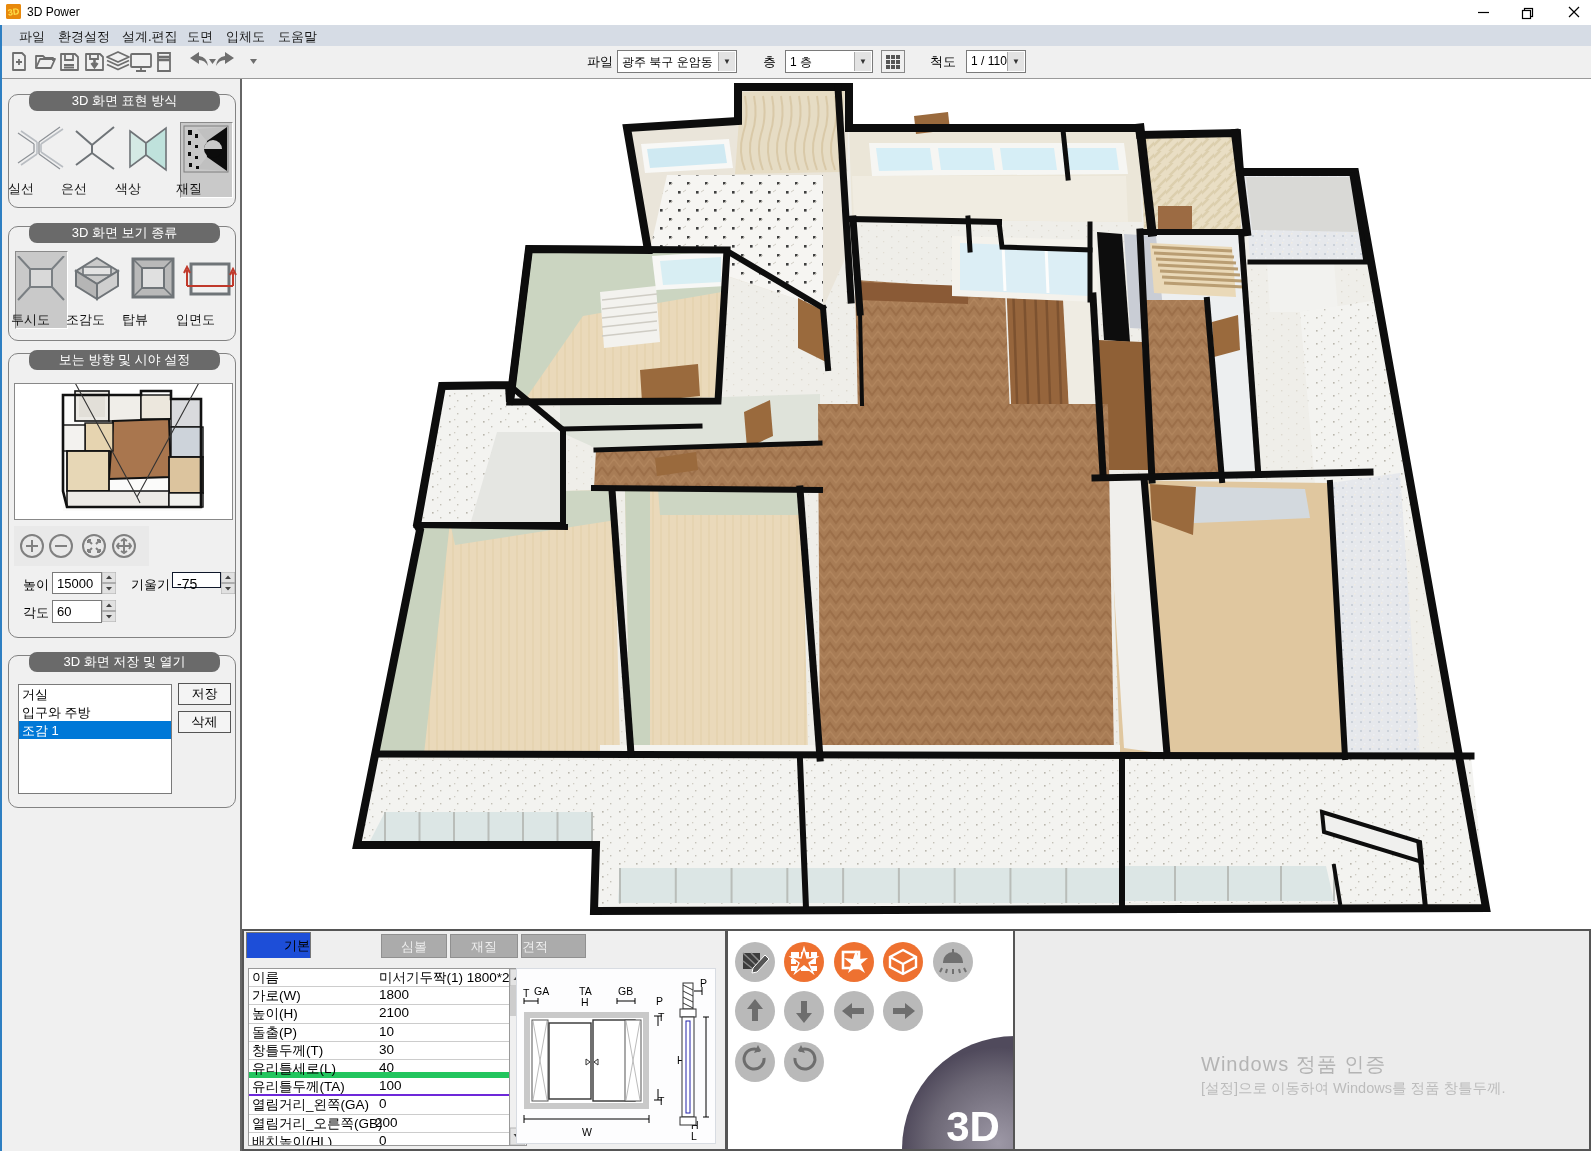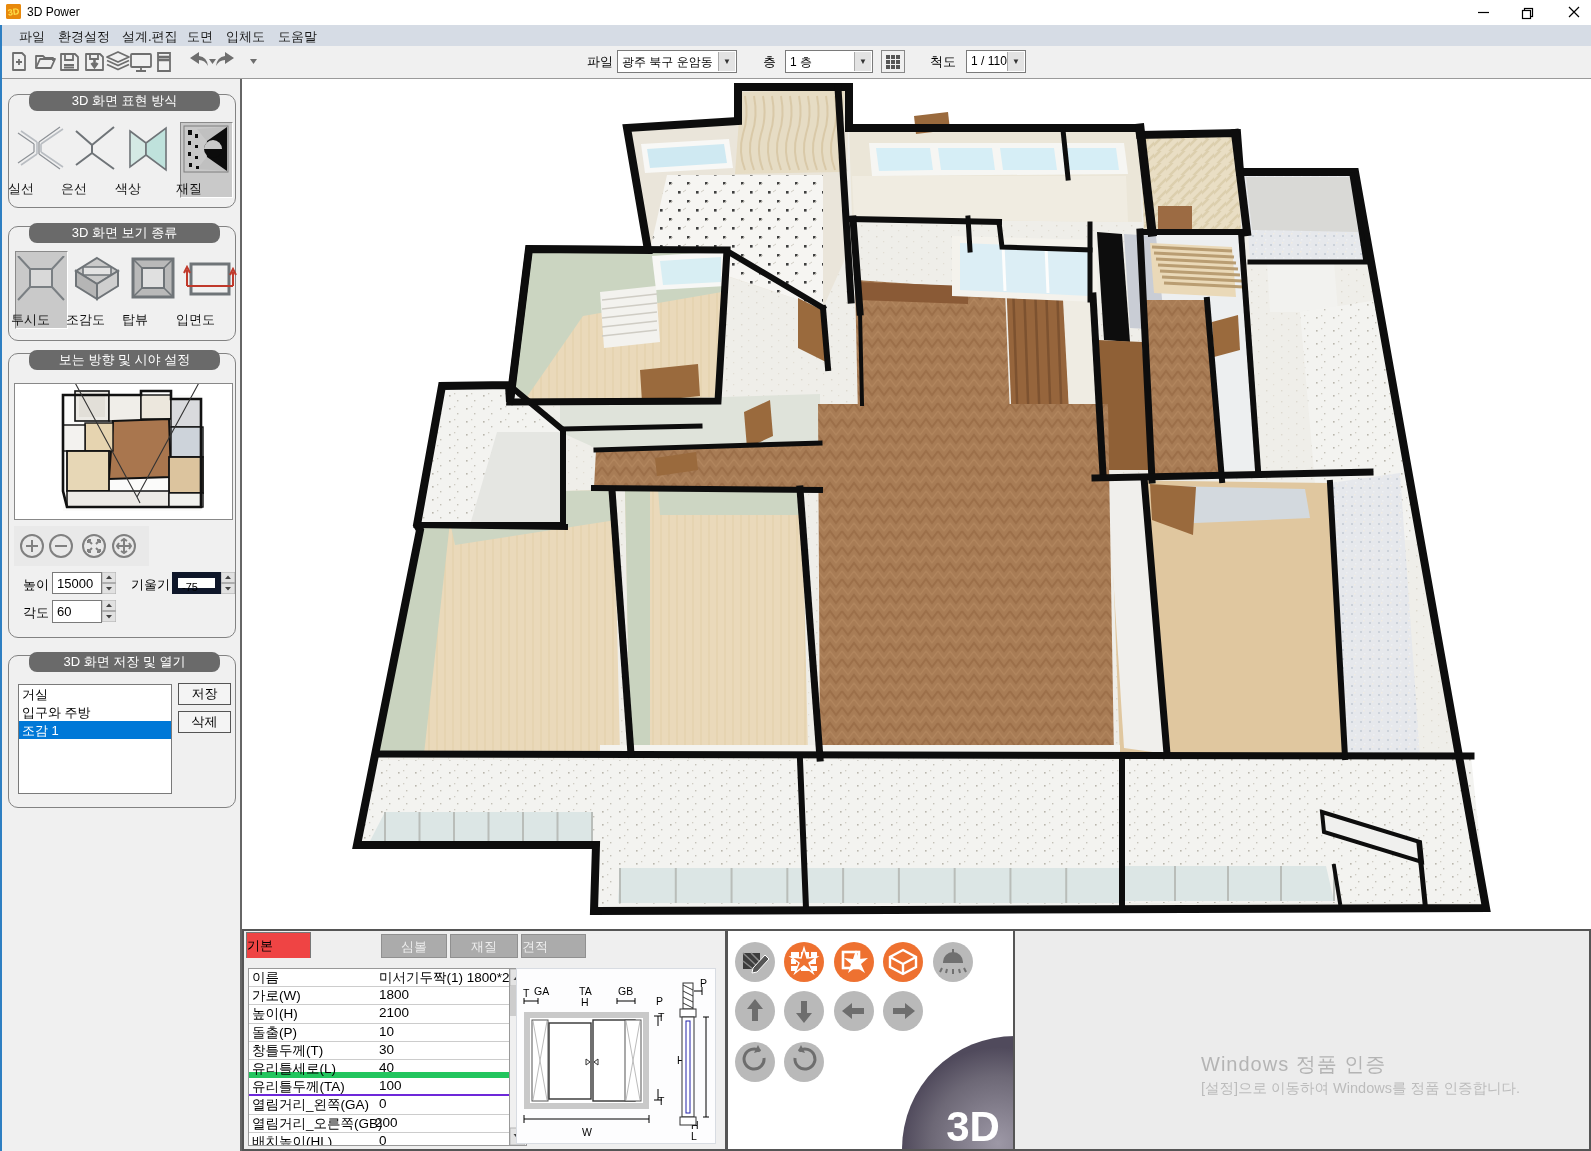--- a/index.html
+++ b/index.html
@@ -235,21 +235,21 @@
     </g>
   </svg>
   <div class="abs" style="left:14px;top:222px;font-size:13px">높이</div>
   <div class="abs" style="left:43px;top:218px;width:50px;height:22px;background:#fff;border:1px solid #7a7a7a;font-size:13px;padding:3px 0 0 4px">15000</div>
   <svg class="abs" style="left:93px;top:218px" width="14" height="22">
         <rect x="0" y="0" width="14" height="10.5" fill="#e1e1e1" stroke="#adadad" stroke-width="1"></rect>
         <rect x="0" y="11.5" width="14" height="10.5" fill="#e1e1e1" stroke="#adadad" stroke-width="1"></rect>
         <path d="M4 7 L7 3.5 L10 7 Z M4 15 L10 15 L7 18.5 Z" fill="#444"></path>
       </svg>
   <div class="abs" style="left:122px;top:222px;font-size:13px">기울기</div>
-  <div class="abs" style="left:163px;top:218px;width:49px;height:22px;background:#fff;border:6px solid #0f172a;font-size:11px;padding:3px 0 0 4px">-75</div>
+  <div class="abs" style="left:163px;top:218px;width:49px;height:16px;background:#fff;border:1px solid #0f172a;font-size:14px;padding:3px 0 0 4px">-75</div>
   <svg class="abs" style="left:212px;top:218px" width="14" height="22">
         <rect x="0" y="0" width="14" height="10.5" fill="#e1e1e1" stroke="#adadad" stroke-width="1"></rect>
         <rect x="0" y="11.5" width="14" height="10.5" fill="#e1e1e1" stroke="#adadad" stroke-width="1"></rect>
         <path d="M4 7 L7 3.5 L10 7 Z M4 15 L10 15 L7 18.5 Z" fill="#444"></path>
       </svg>
   <div class="abs" style="left:14px;top:250px;font-size:13px">각도</div>
   <div class="abs" style="left:43px;top:246px;width:50px;height:23px;background:#fff;border:1px solid #7a7a7a;font-size:13px;padding:3px 0 0 4px">60</div>
   <svg class="abs" style="left:93px;top:246px" width="14" height="22">
         <rect x="0" y="0" width="14" height="10.5" fill="#e1e1e1" stroke="#adadad" stroke-width="1"></rect>
         <rect x="0" y="11.5" width="14" height="10.5" fill="#e1e1e1" stroke="#adadad" stroke-width="1"></rect>
@@ -479,21 +479,21 @@
 <polyline points="848,145 848,221" stroke="#0d0d0d" stroke-width="5" fill="none" stroke-linecap="square"></polyline>
 <polyline points="558,681 564,829" stroke="#0d0d0d" stroke-width="6" fill="none" stroke-linecap="square"></polyline>
 <polyline points="880,679 880,824" stroke="#0d0d0d" stroke-width="6" fill="none" stroke-linecap="square"></polyline>
 <polyline points="1092,787 1098,824" stroke="#0d0d0d" stroke-width="4" fill="none" stroke-linecap="square"></polyline>
 <polyline points="1177,765 1183,824" stroke="#0d0d0d" stroke-width="5" fill="none" stroke-linecap="square"></polyline>
 <polyline points="1088,404 1103,678" stroke="#0d0d0d" stroke-width="6" fill="none" stroke-linecap="square"></polyline>
 </svg>
 </div>
 <div id="bottompanel">
 
- <div class="abs" style="left:2px;top:1px;width:65px;height:26px;background:#ef4444;border:1px solid #777;border-bottom:none;font-size:13px;text-align:left;line-height:26px;z-index:3">기본</div>
+ <div class="abs" style="left:2px;top:1px;width:65px;height:26px;background:#1d4ed8;border:1px solid #777;border-bottom:none;font-size:13px;text-align:right;line-height:26px;z-index:3">기본</div>
  <div class="abs" style="left:137px;top:3px;width:66px;height:24px;background:#ababab;border:1px solid #909090;color:#ededed;font-size:13px;text-align:center;line-height:24px">심볼</div>
  <div class="abs" style="left:206px;top:3px;width:68px;height:24px;background:#ababab;border:1px solid #909090;color:#ededed;font-size:13px;text-align:center;line-height:24px">재질</div>
  <div class="abs" style="left:277px;top:3px;width:65px;height:24px;background:#ababab;border:1px solid #909090;color:#ededed;font-size:13px;text-align:left;line-height:24px">견적</div>
 
  <div class="abs" style="left:4px;top:37px;width:262px;height:178px;background:#fff;border:1px solid #999;font-size:13.5px;color:#000;overflow:hidden">
    <div style="position:absolute;left:0;top:0;width:100%">
      <div style="height:18.2px;border-bottom:1px solid #ccc">
           <span style="position:absolute;left:3px">이름</span>
           <span style="position:absolute;left:130px;white-space:nowrap">미서기두짝(1) 1800*2</span>
         </div>
@@ -674,16 +674,16 @@
        <path d="M30 114 l3 6 -7 2" fill="#6d6d6d" stroke="none"></path>
        <path d="M67 127 a10 10 0 1 0 4 -7"></path>
        <path d="M73 114 l-3 6 7 2" fill="#6d6d6d" stroke="none"></path>
      </g>
    </svg>
  </div>
 
  <div class="abs" style="left:769px;top:0;width:2px;height:218px;background:#555"></div>
  <div class="abs" style="left:771px;top:0;width:574px;height:218px;background:#ececec">
    <div class="abs" style="left:186px;top:120px;font-size:20px;color:#b4b4b4;letter-spacing:1px">Windows 정품 인증</div>
-   <div class="abs" style="left:186px;top:148px;font-size:14.5px;color:#bcbcbc">[설정]으로 이동하여 Windows를 정품 인증합니다.</div>
+   <div class="abs" style="left:186px;top:148px;font-size:14.5px;color:#bcbcbc">[설정]으로 이동하여 Windows를 정품 창틀두께.</div>
  </div>
 </div>
 <div class="abs" style="left:0;top:25px;width:2px;height:1126px;background:#2e7fc2"></div>
 
 </body></html>

